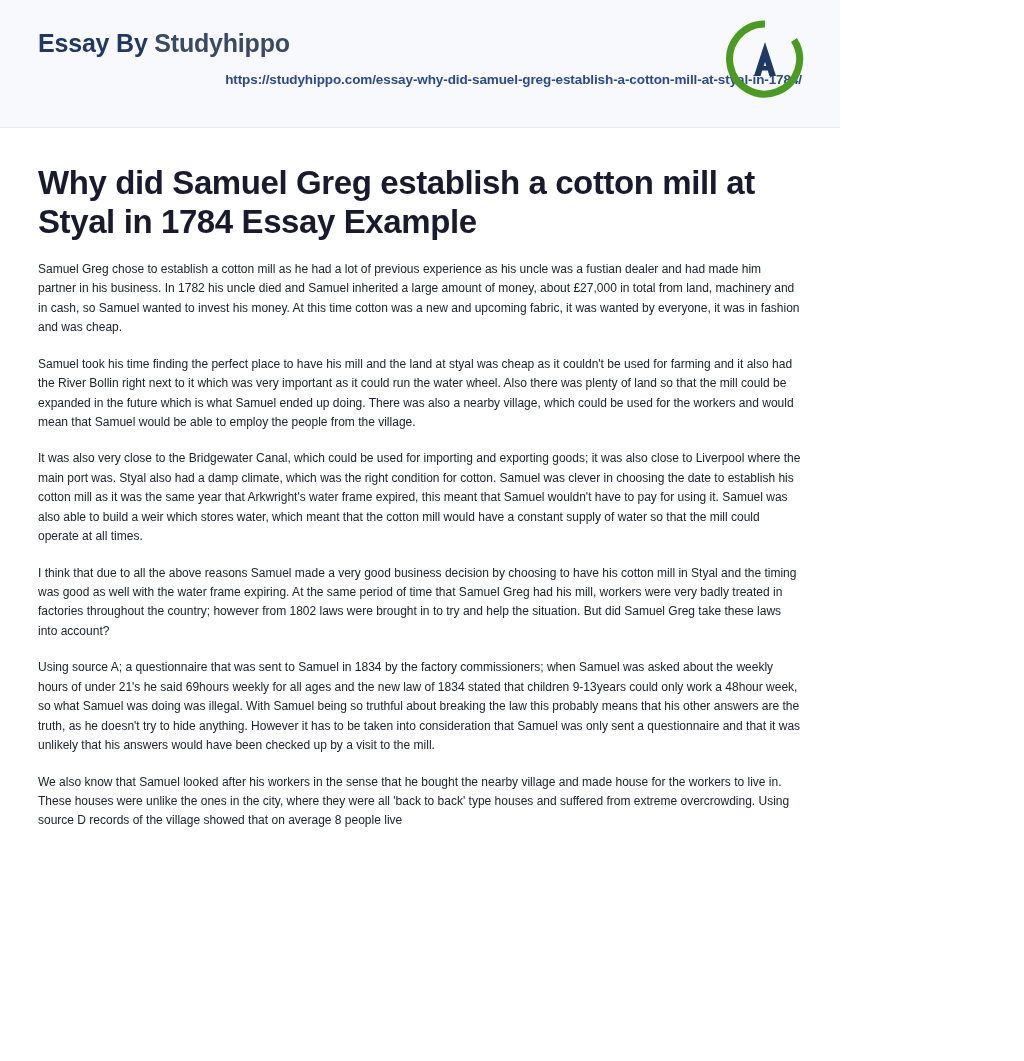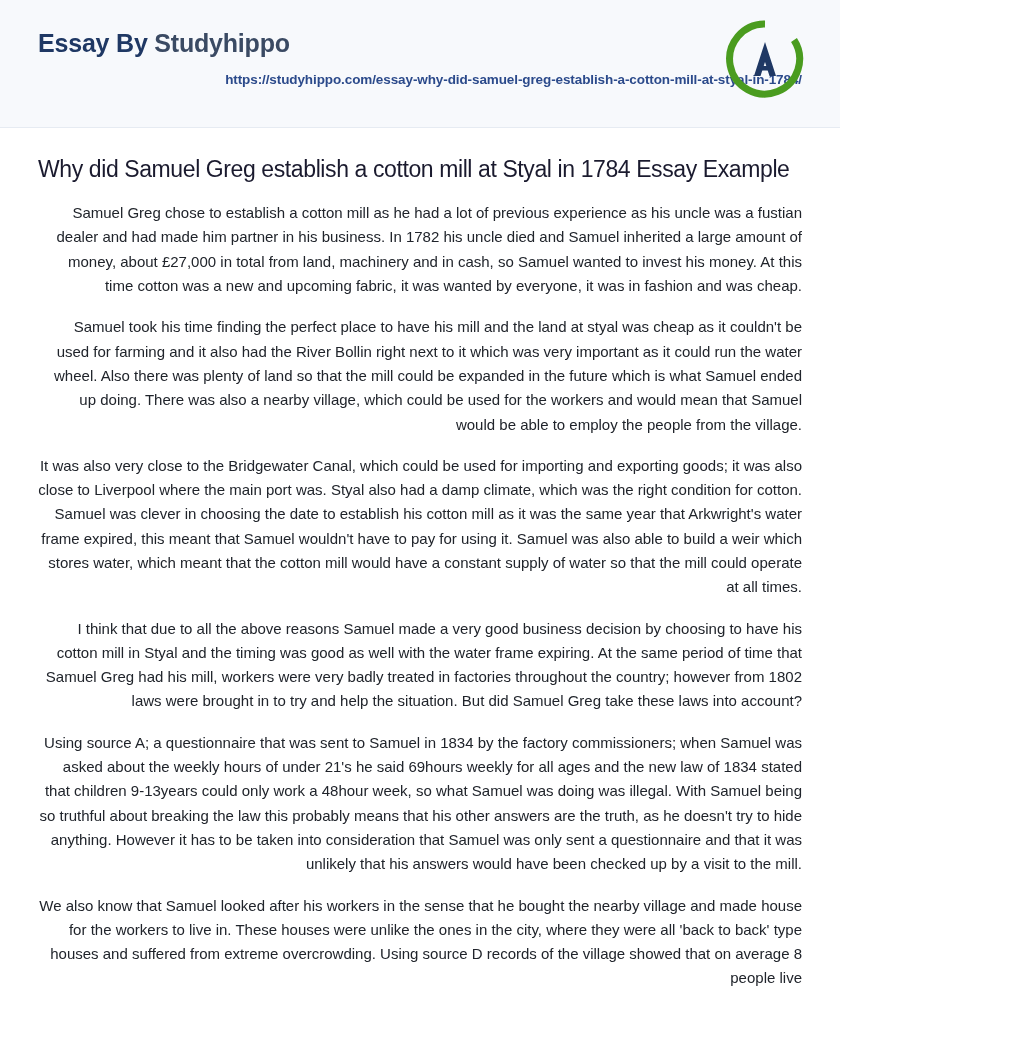--- a/index.html
+++ b/index.html
@@ -47,33 +47,33 @@
     right: 34px;
     top: 18px;
     width: 82px;
     height: 82px;
   }
   
   .content {
     padding: 28px 38px 20px 38px;
   }
   .doc-title {
-    font-size: 23px;
+    font-size: 33px;
     line-height: 1.18;
-    font-weight: normal;
+    font-weight: bold;
     color: #1a1a2e;
-    margin: 0 0 18px 0;
+    margin: 8px 0 18px 0;
     letter-spacing: -0.4px;
   }
   .para {
-    font-size: 15px;
+    font-size: 12px;
     line-height: 1.62;
     color: #20242b;
     margin: 0 0 17px 0;
-    text-align: right;
+    text-align: left;
   }
   .para:last-child { margin-bottom: 13px; }
 </style>
 </head>
 <body>
 
 <div class="page">
 
   <div class="header">
     <div class="brand"><span>Essay By </span><span class="brand-light">Studyhippo</span></div>

